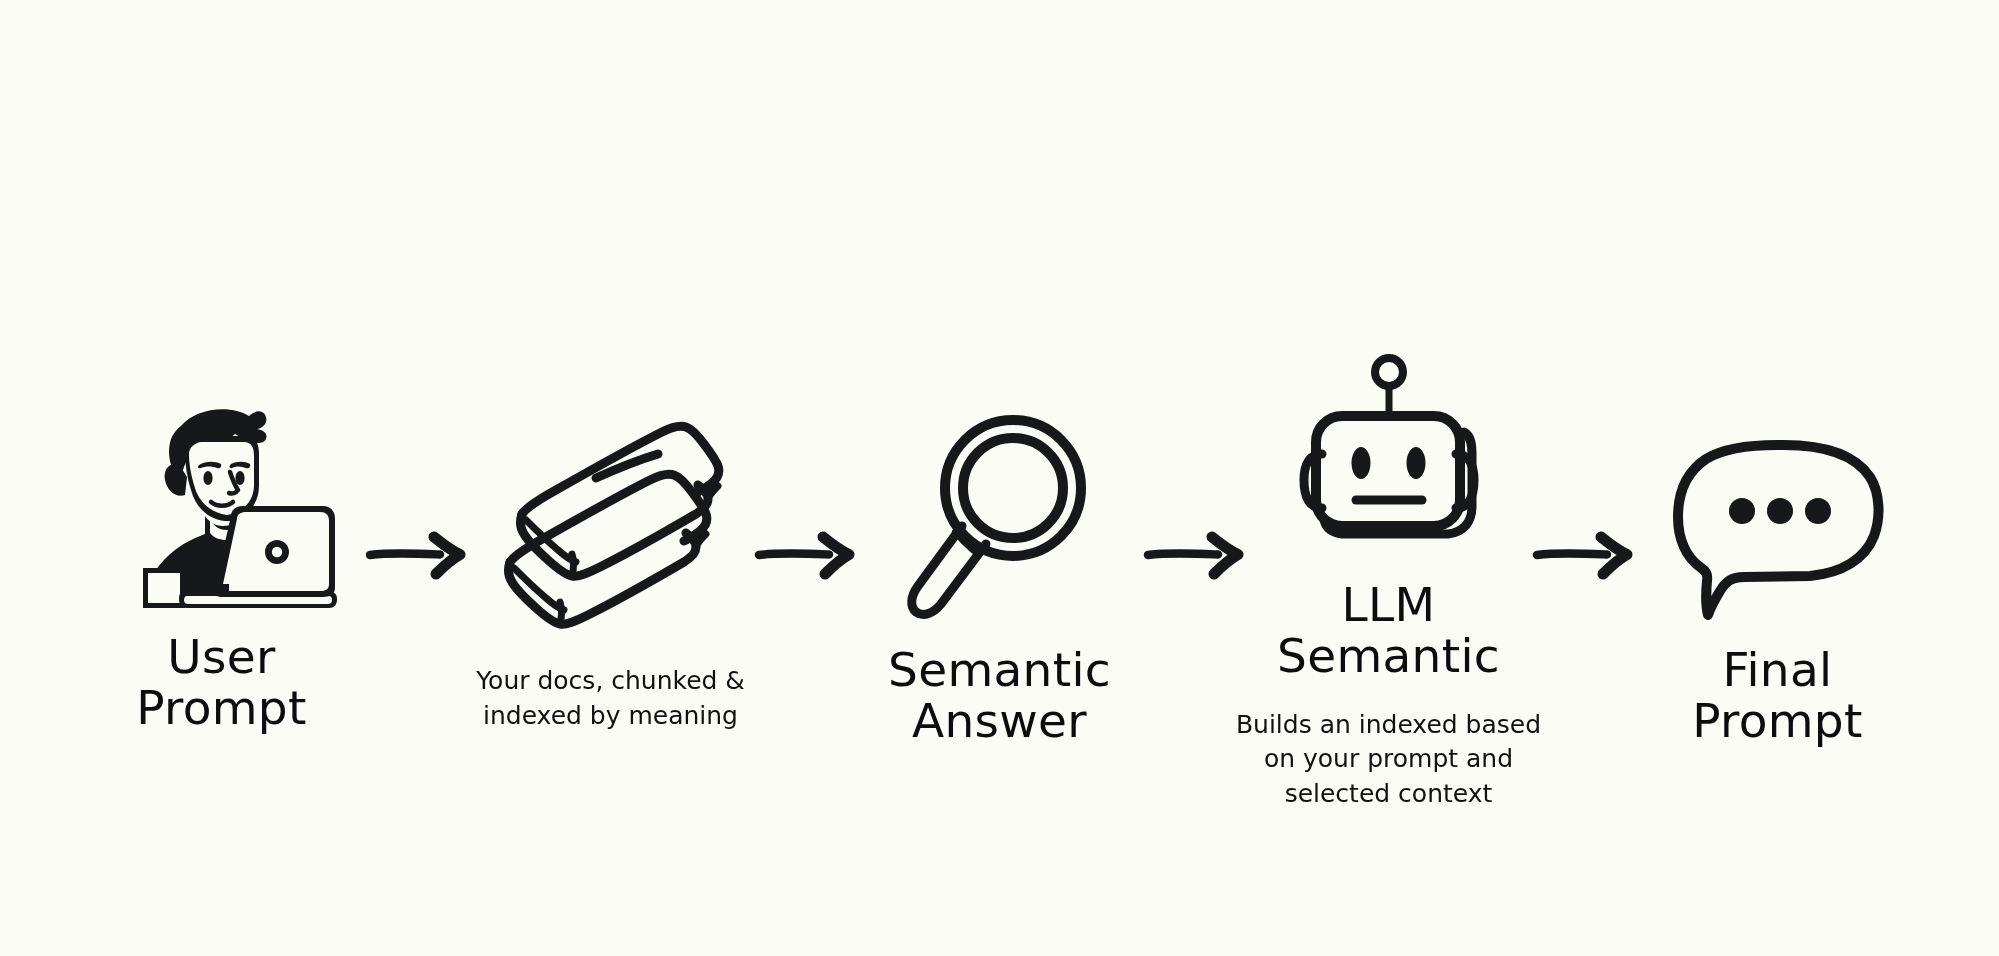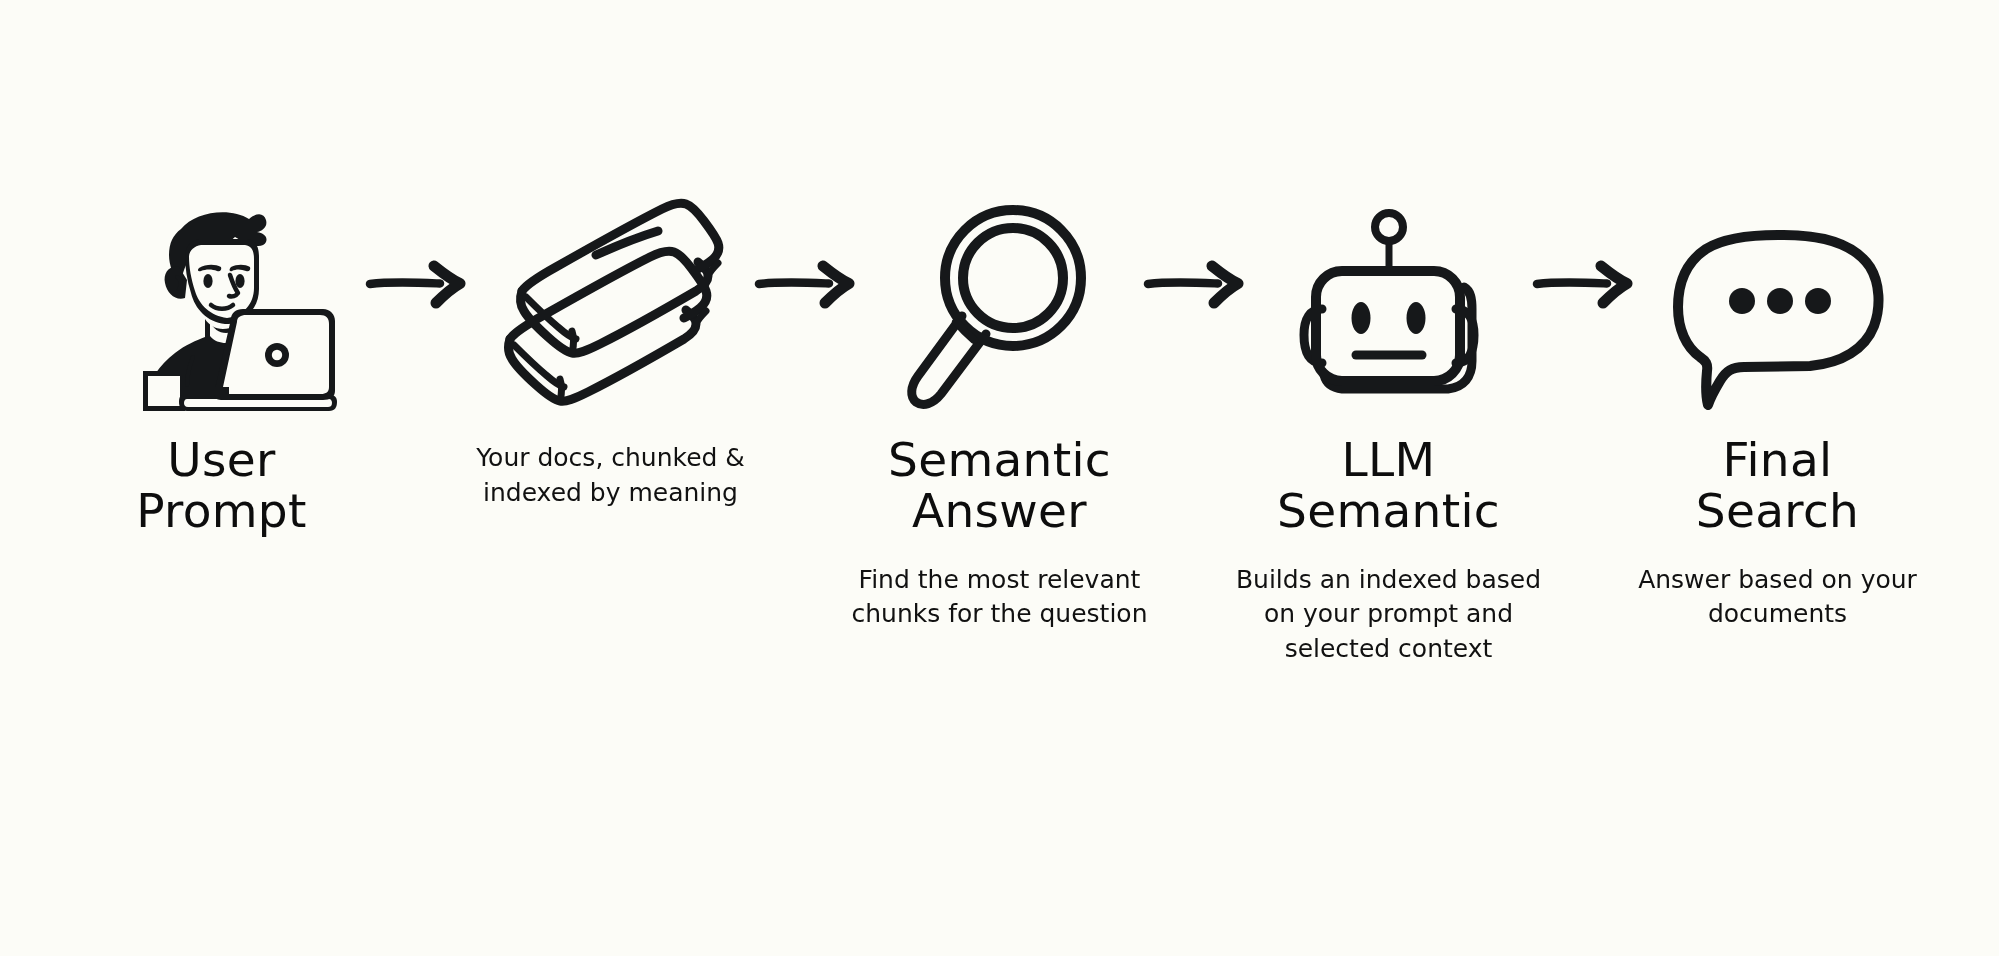--- a/index.html
+++ b/index.html
@@ -14,21 +14,21 @@
     overflow: hidden;
   }
 
   #diagram {
     position: relative;
     width: 1999px;
     height: 956px;
     box-sizing: border-box;
     display: flex;
     flex-direction: row;
-    align-items: flex-start;
+    align-items: center;
     justify-content: center;
     padding-top: 150px;
   }
 
   .stage {
     width: 389px;
     flex: 0 0 389px;
     display: flex;
     flex-direction: column;
     align-items: center;
@@ -191,21 +191,20 @@
 
         <circle class="ink" stroke-width="10" cx="117" cy="78" r="68"></circle>
 
         <circle class="ink" stroke-width="10" cx="117" cy="78" r="50"></circle>
 
         <path class="ink" stroke-width="8" d="M60 122 C66 129 72 135 78 140"></path>
       </svg>
     </div>
     <div class="stage-title">Semantic
 Answer</div>
-    <div class="stage-caption">Find the most relevant chunks for the question</div>
   </div>
 
   <div class="arrow">
     <svg width="104" height="52" viewBox="0 0 104 52" aria-hidden="true">
       <path class="ink" stroke-width="8.5" d="M6 26 C28 23.5 50 24.5 76 25.5"></path>
       <path class="ink" stroke-width="11" d="M70 8 C80 16 88 22 96 25.5 C88 30 80 37 72 45"></path>
     </svg>
   </div>
 
   <div class="stage">
@@ -258,17 +257,16 @@
              C16 122 8 104 8 82
              C8 56 18 36 36 24
              C52 14 78 10 108 10 Z"></path>
 
         <circle class="ink-fill" cx="72" cy="76" r="13"></circle>
         <circle class="ink-fill" cx="110" cy="76" r="13"></circle>
         <circle class="ink-fill" cx="148" cy="76" r="13"></circle>
       </svg>
     </div>
     <div class="stage-title">Final
-Search</div>
-    <div class="stage-caption">Answer based on your documents</div>
+Prompt</div>
   </div>
 
 </div>
 
 </body></html>

